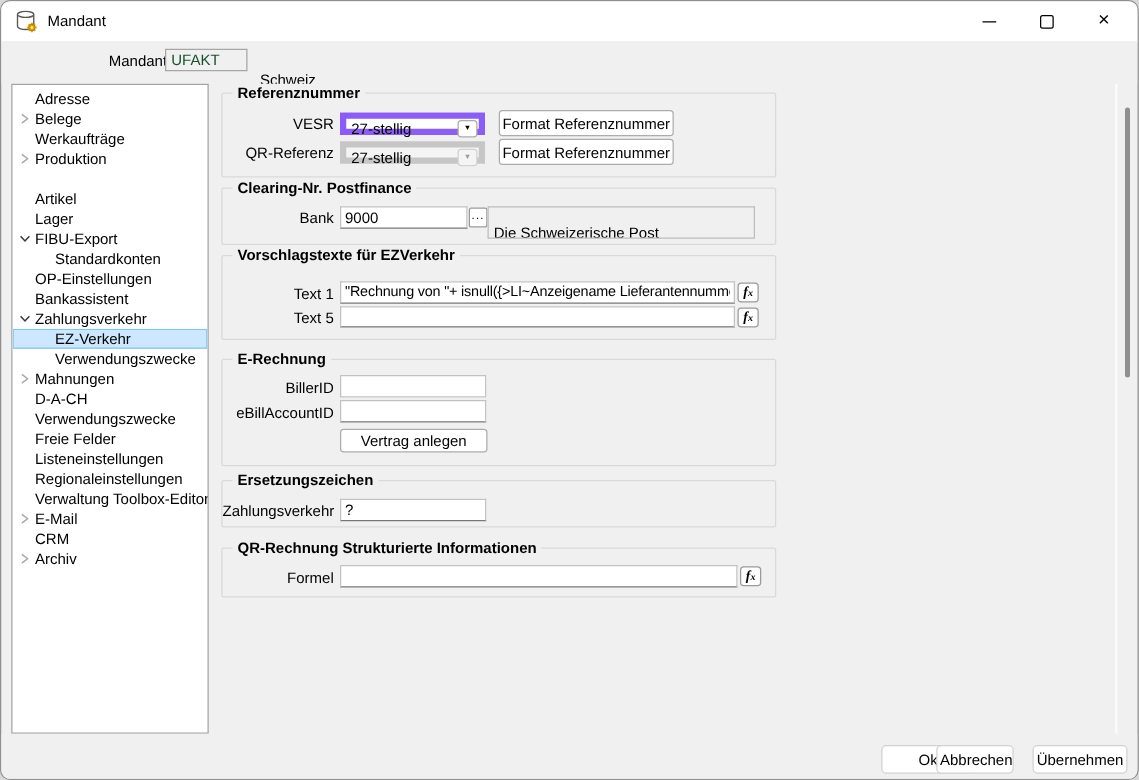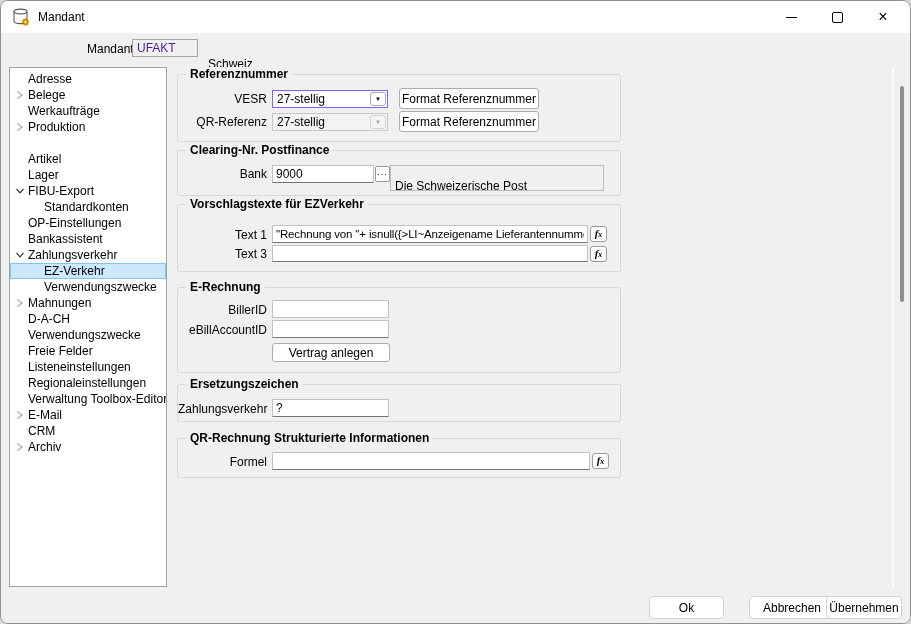--- a/index.html
+++ b/index.html
@@ -11,39 +11,39 @@
   .app-icon{position:absolute;left:10px;top:6px;width:20px;height:20px;}
   .title-text{position:absolute;left:37px;top:0;line-height:32px;font-size:12px;}
   .winbtn{position:absolute;top:0;width:46px;height:32px;display:flex;align-items:center;justify-content:center;}
   .glyph-min{width:11px;height:0;border-top:1px solid #000;}
   .glyph-max{width:9px;height:9px;border:1px solid #000;border-radius:2px;}
   .glyph-close{font-size:16px;font-weight:400;line-height:32px;}
   
   .header{position:absolute;left:0;top:32px;width:100%;height:34px;background:#f0f0f0;}
   .hdr-label{position:absolute;left:86px;top:9px;}
   .hdr-input{position:absolute;left:131px;top:6px;width:66px;height:18px;box-sizing:border-box;
-             background:#f0f0f0;border:1px solid #a6a6a6;padding:0 4px;font:12px "Liberation Sans",sans-serif;color:#4c1d95;}
+             background:#f0f0f0;border:1px solid #a6a6a6;padding:0 4px;font:12px "Liberation Sans",sans-serif;color:#14532d;}
   .hdr-country{position:absolute;left:207px;top:24px;}
   
   .tree{position:absolute;left:8px;top:66px;width:158px;height:520px;box-sizing:border-box;
         background:#fff;border:1px solid #a3a3a3;overflow:hidden;}
   .tree-item{position:absolute;left:0;width:156px;height:16px;line-height:16px;cursor:default;}
   .tree-item.selected{background:#cce8ff;box-shadow:inset 0 0 0 1px #84c3f0;}
   .ti-chev{position:absolute;left:3px;top:0;width:14px;height:16px;display:flex;align-items:center;justify-content:center;}
   .ti-label{position:absolute;top:0;white-space:nowrap;}
   .ti-label.lvl0{left:18px;}
   .ti-label.lvl1{left:34px;}
   
   .group{position:absolute;left:176px;width:444px;box-sizing:border-box;border:1px solid #d9d9d9;border-radius:2px;}
   .gtitle{position:absolute;left:8px;top:-8px;background:#f0f0f0;padding:0 4px;font-weight:bold;white-space:nowrap;}
   .flabel{position:absolute;left:0;width:89px;text-align:right;white-space:nowrap;}
   .tb{position:absolute;box-sizing:border-box;background:#fff;border:1px solid #c2c2c2;border-bottom-color:#767676;
       padding:0 3px;font:12px "Liberation Sans",sans-serif;color:#000;outline:none;}
   .tb.fit{font-size:11.5px;letter-spacing:-0.15px;}
-  .combo{position:absolute;box-sizing:border-box;border:1px solid #8b5cf6;background:#fff;height:18px;width:116px;}
+  .combo{position:absolute;box-sizing:border-box;border:5px solid #8b5cf6;background:#fff;height:18px;width:116px;}
   .combo .val{position:absolute;left:4px;top:1px;line-height:14px;white-space:nowrap;}
   .combo .drop{position:absolute;right:1px;top:1px;width:16px;height:14px;box-sizing:border-box;border:1px solid #ababab;
                border-radius:3px;background:#fff;display:flex;align-items:center;justify-content:center;font-size:6px;color:#000;}
   .combo.disabled{border-color:#c6c6c6;background:#f4f4f4;}
   .combo.disabled .drop{border-color:#d2d2d2;background:#f4f4f4;color:#9a9a9a;}
   .btn-std{position:absolute;box-sizing:border-box;background:#fff;border:1px solid #acacac;border-radius:3px;
            display:flex;align-items:center;justify-content:center;font-size:12px;cursor:default;white-space:nowrap;}
   .fx-btn{position:absolute;width:17px;height:16px;box-sizing:border-box;border:1px solid #9a9a9a;border-radius:3px;
           background:#fff;text-align:center;line-height:13px;}
   .fx-f{font:italic bold 11px "Liberation Serif",serif;}
@@ -233,21 +233,21 @@
     <div class="ro-field" style="left:212px;top:14px;width:214px;height:18px;">Die Schweizerische Post</div>
   </div>
 
   <div class="group" style="top:203px;height:68px;padding-left:42px;">
     <span class="gtitle">Vorschlagstexte für EZVerkehr</span>
     <span class="flabel" style="top:23px;">Text 1</span>
     <input class="tb fit" style="left: 94px; top: 20px; width: 316px; height: 18px;" value="&quot;Rechnung von &quot;+ isnull({&gt;LI~Anzeigename Lieferantennummer};&quot;">
     <div class="fx-btn" style="left:412px;top:21px;">
       <span class="fx-f">f</span><span class="fx-x">x</span>
     </div>
-    <span class="flabel" style="top:42px;">Text 3</span>
+    <span class="flabel" style="top:42px;">Text 5</span>
     <input class="tb" style="left: 94px; top: 40px; width: 316px; height: 17px;">
     <div class="fx-btn" style="left:412px;top:41px;">
       <span class="fx-f">f</span><span class="fx-x">x</span>
     </div>
   </div>
 
   <div class="group" style="top:286px;height:86px;">
     <span class="gtitle">E-Rechnung</span>
     <span class="flabel" style="top:15px;">BillerID</span>
     <input class="tb" style="left: 94px; top: 12px; width: 117px; height: 18px; border-bottom-color: rgb(194, 194, 194);">
@@ -270,24 +270,24 @@
     <input class="tb" style="left: 94px; top: 13px; width: 318px; height: 18px;">
     <div class="fx-btn" style="left:414px;top:14px;">
       <span class="fx-f">f</span><span class="fx-x">x</span>
     </div>
   </div>
 
   <div class="scroll-track"></div>
   <div class="scroll-thumb"></div>
 
   <div class="footer">
-    <div class="foot-btn" style="left:648px;width:75px;">
+    <div class="foot-btn" style="left:704px;width:75px;">
       <span>Ok</span>
     </div>
-    <div class="foot-btn" style="left:748px;width:86px;">
+    <div class="foot-btn" style="left:748px;width:62px;justify-content:flex-end;">
       <span>Abbrechen</span>
     </div>
     <div class="foot-btn" style="left:825px;width:76px;">
       <span>Übernehmen</span>
     </div>
   </div>
 
 </div>
 
 </body></html>

